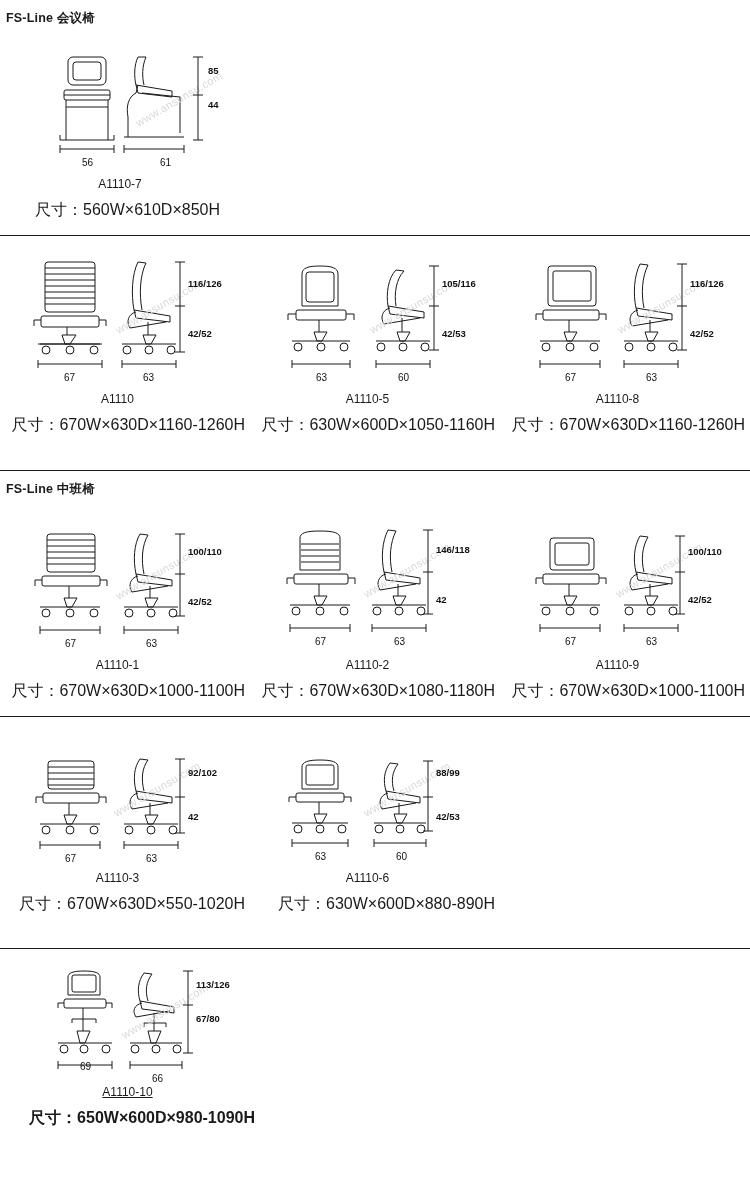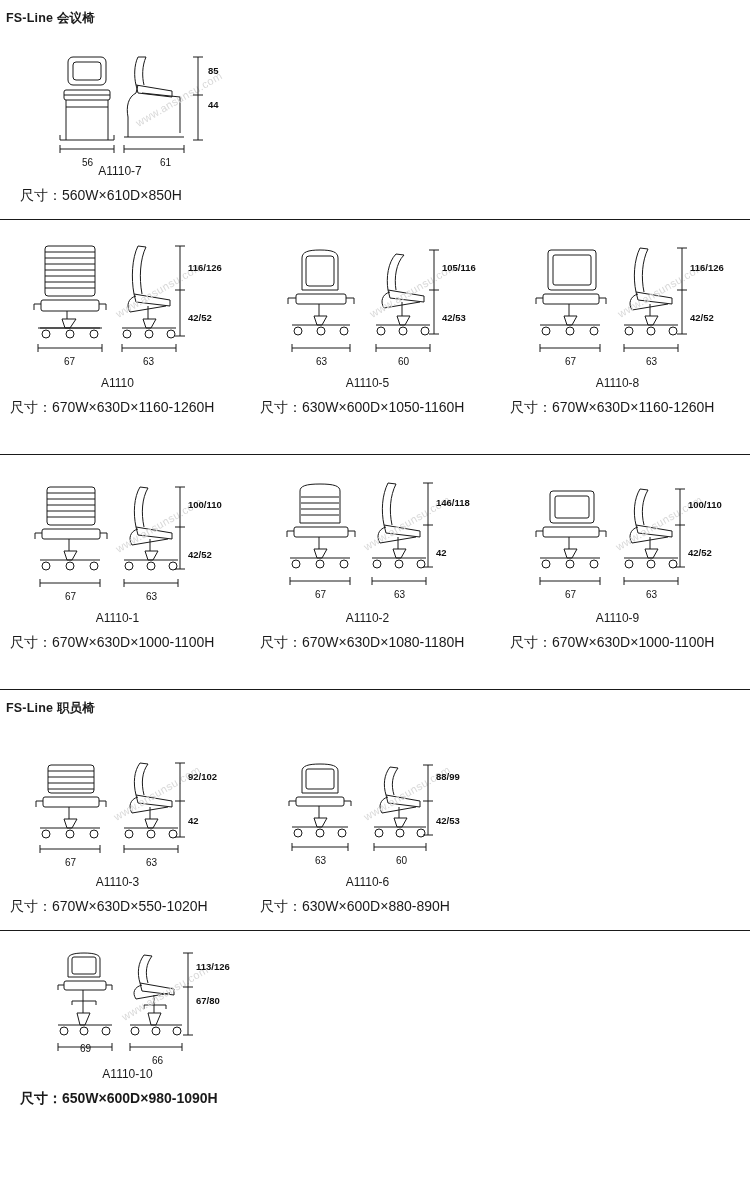--- a/index.html
+++ b/index.html
@@ -40,22 +40,22 @@
     position: relative;
     flex: 0 0 auto;
   }
   .item-caption {
     text-align: center;
     font-size: 12px;
     color: #1a1a1a;
     margin-top: 2px;
   }
   .item-dims {
-    text-align: left;
-    font-size: 14px;
+    text-align: right;
+    font-size: 16px;
     color: #1a1a1a;
     margin-top: 9px;
   }
   .figure {
     position: relative;
   }
   .figure svg { display: block; }
   .wm {
     position: absolute;
     font-size: 11px;
@@ -134,21 +134,21 @@
               <line x1="40" y1="2" x2="40" y2="10"></line>
               <line x1="94" y1="2" x2="94" y2="10"></line>
               <line x1="104" y1="6" x2="164" y2="6"></line>
               <line x1="104" y1="2" x2="104" y2="10"></line>
               <line x1="164" y1="2" x2="164" y2="10"></line>
             </g>
           </svg>
           <div class="w-label" style="left:62px; top:122px;">56</div>
           <div class="w-label" style="left:140px; top:122px;">61</div>
         </div>
-        <div class="item-caption" style="margin-top:9px; width:200px;">A1110-7</div>
+        <div class="item-caption" style="margin-top:22px; width:200px;">A1110-7</div>
         <div class="item-dims" style="width:200px;">尺寸：560W×610D×850H</div>
       </div>
     </div>
   </div>
 
   <div class="section" style="min-height:235px;">
     <div class="row" style="padding-left:10px;">
 
       <div class="item" style="width:250px;">
         <div class="figure" style="height:130px;">
@@ -325,20 +325,21 @@
           <div class="w-label" style="left:136px; top:132px;">63</div>
         </div>
         <div class="item-caption" style="margin-top:22px; width:215px;">A1110-8</div>
         <div class="item-dims" style="width:235px;">尺寸：670W×630D×1160-1260H</div>
       </div>
 
     </div>
   </div>
 
   <div class="section" style="min-height:235px;">
+    <div class="section-title">FS-Line 中班椅</div>
     <div class="row" style="padding-left:10px;">
 
       <div class="item" style="width:250px;">
         <div class="figure" style="height:130px;">
           <svg width="220" height="130" viewBox="0 0 220 130">
             <g fill="none" stroke="#1a1a1a" stroke-width="1">
               <rect x="37" y="28" width="48" height="38" rx="3"></rect>
               <line x1="37" y1="34" x2="85" y2="34"></line>
                 <line x1="37" y1="40" x2="85" y2="40"></line>
               <line x1="37" y1="46" x2="85" y2="46"></line>
@@ -506,21 +507,20 @@
           <div class="w-label" style="left:136px; top:130px;">63</div>
         </div>
         <div class="item-caption" style="margin-top:22px; width:215px;">A1110-9</div>
         <div class="item-dims" style="width:235px;">尺寸：670W×630D×1000-1100H</div>
       </div>
 
     </div>
   </div>
 
   <div class="section" style="min-height:232px;">
-    <div class="section-title">FS-Line 职员椅</div>
     <div class="row" style="padding-left:10px;">
 
       <div class="item" style="width:250px;">
         <div class="figure" style="height:128px;">
           <svg width="220" height="128" viewBox="0 0 220 128">
             <g fill="none" stroke="#1a1a1a" stroke-width="1">
               <rect x="38" y="40" width="46" height="28" rx="3"></rect>
               <line x1="38" y1="46" x2="84" y2="46"></line>
                 <line x1="38" y1="52" x2="84" y2="52"></line>
               <line x1="38" y1="58" x2="84" y2="58"></line>
@@ -685,19 +685,19 @@
               <line x1="38" y1="2" x2="38" y2="10"></line>
                 <line x1="92" y1="2" x2="92" y2="10"></line>
               <line x1="110" y1="6" x2="162" y2="6"></line>
               <line x1="110" y1="2" x2="110" y2="10"></line>
                 <line x1="162" y1="2" x2="162" y2="10"></line>
             </g>
           </svg>
           <div class="w-label" style="left:60px; top:108px;">69</div>
           <div class="w-label" style="left:132px; top:120px;">66</div>
         </div>
-        <div class="item-caption" style="width:215px;">A1110-10</div>
+        <div class="item-caption" style="width:215px;text-decoration:underline;">A1110-10</div>
         <div class="item-dims" style="width:235px;font-weight:bold;">尺寸：650W×600D×980-1090H</div>
       </div>
     </div>
   </div>
 
 </div>
 
 </body></html>

